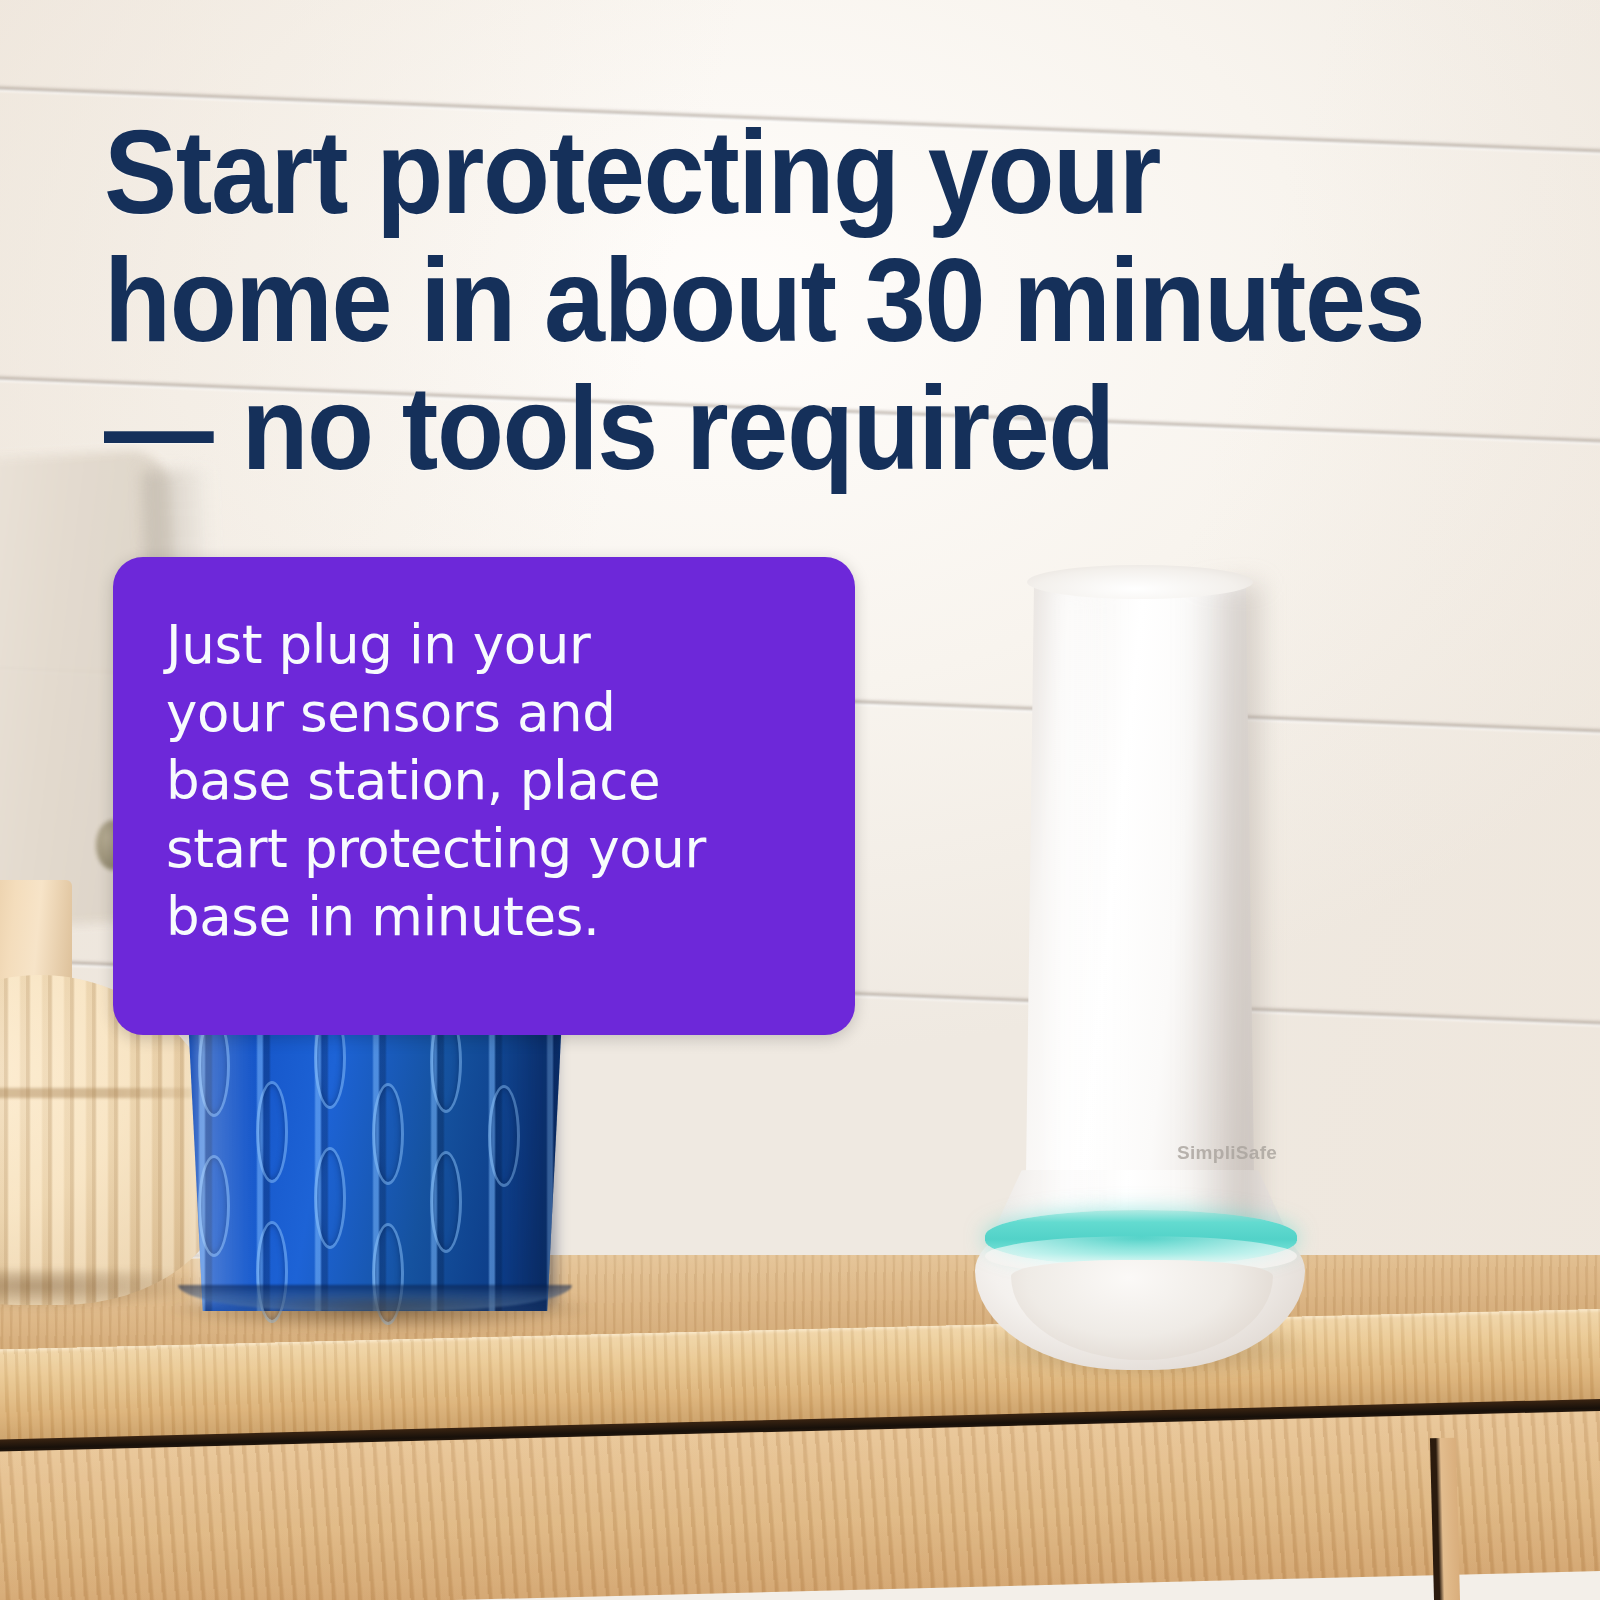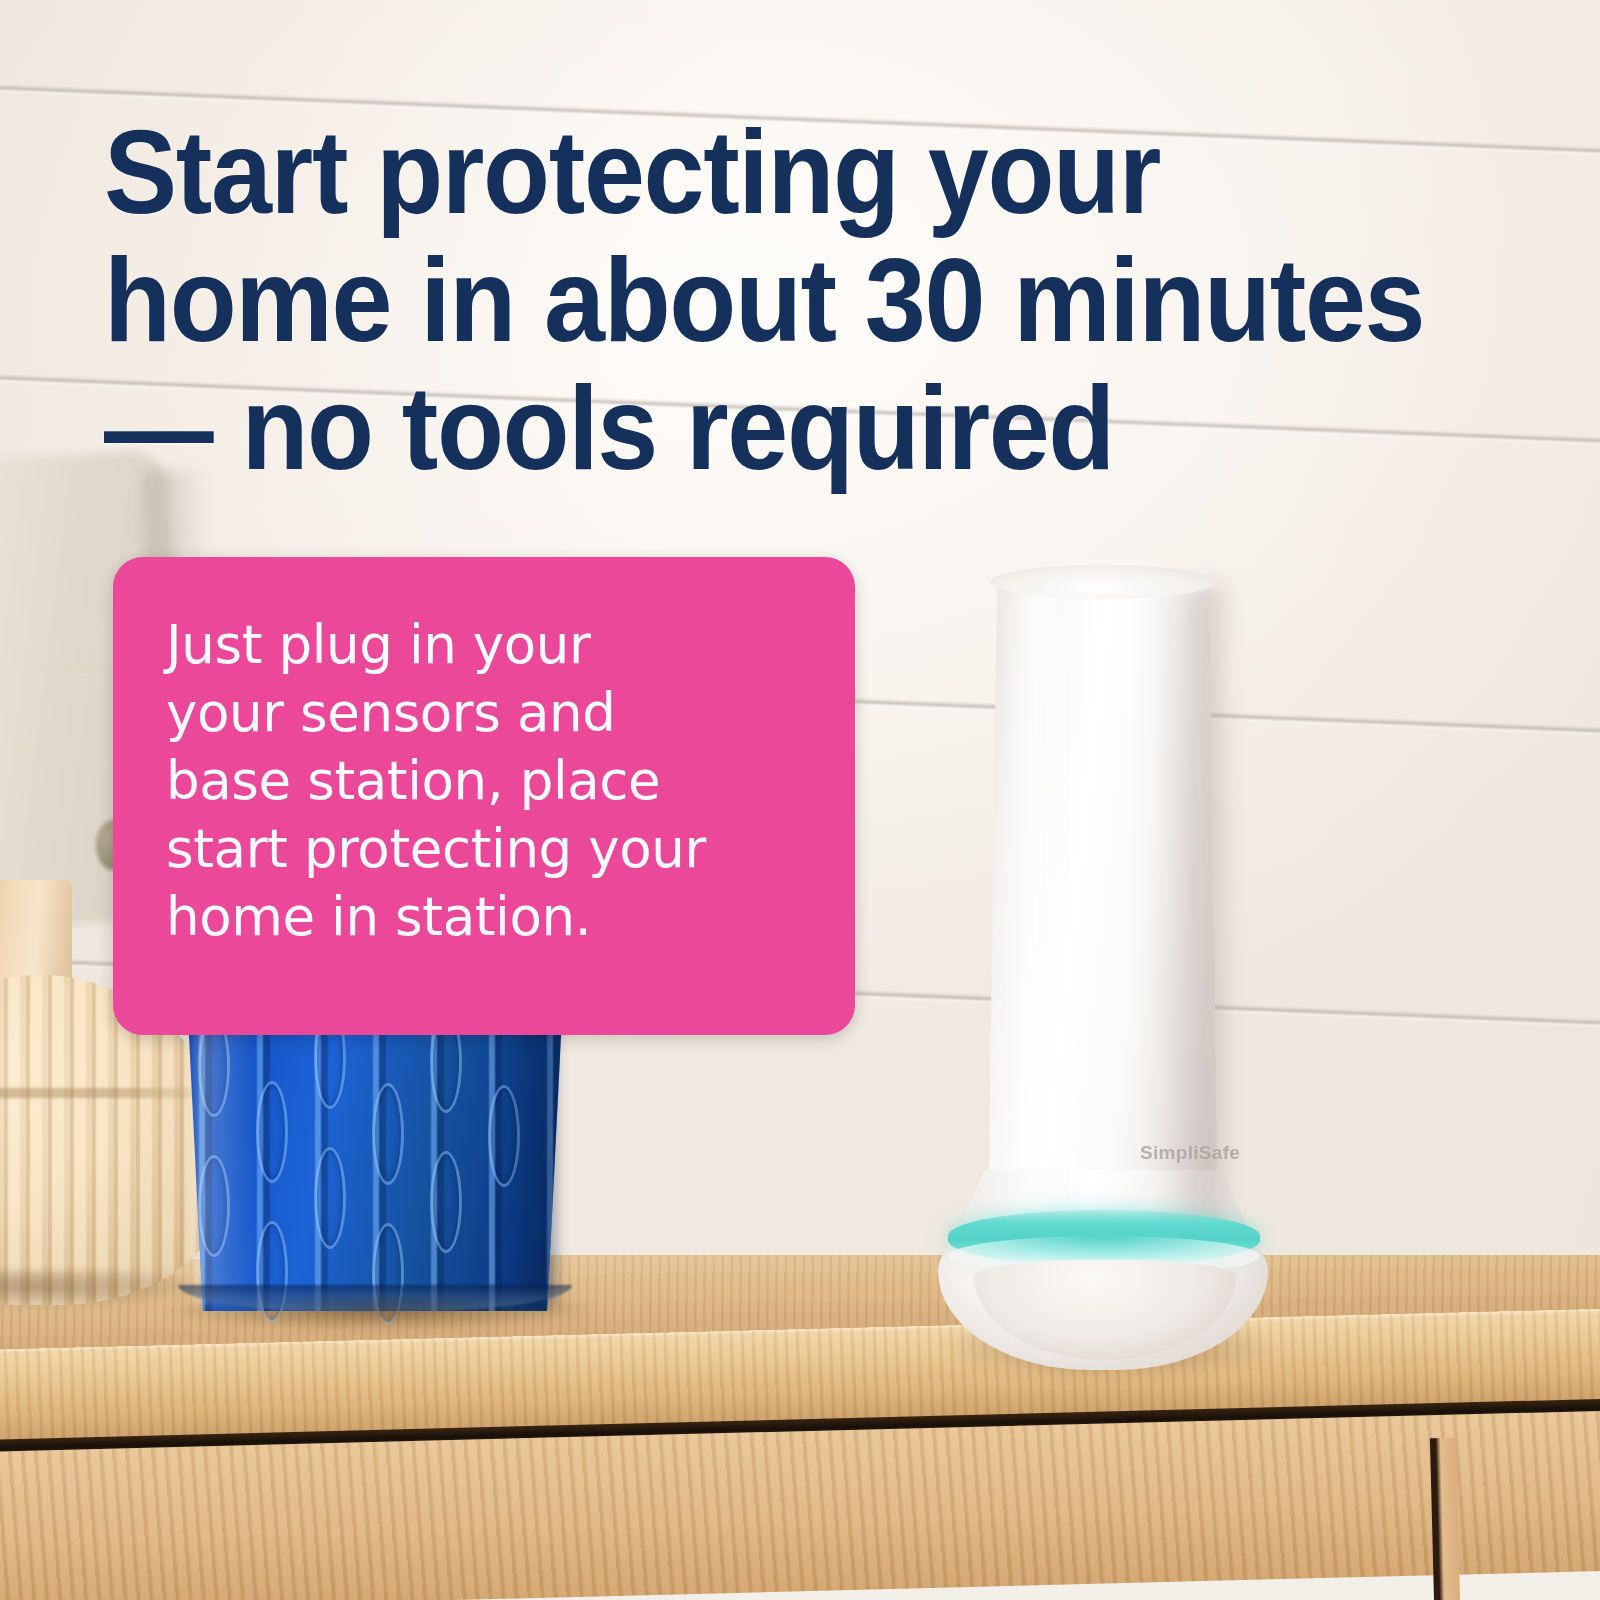--- a/index.html
+++ b/index.html
@@ -180,21 +180,21 @@
     border-radius:0 0 40% 40% / 0 0 100% 100%;
     filter:blur(1px);
   }
   .vb-shadow{
     position:absolute;left:-6px;top:312px;width:430px;height:34px;
     background:radial-gradient(ellipse at 50% 35%, rgba(62,40,16,.55), rgba(62,40,16,0) 72%);
     filter:blur(4px);
   }
 
   
-  .device{position:absolute;left:900px;top:570px;width:420px;height:790px;}
+  .device{position:absolute;left:937px;top:570px;width:420px;height:790px;}
   .dev-body{
     position:absolute;left:88px;top:0;width:230px;height:680px;
     background:linear-gradient(96deg,#e7e2de 0%,#f7f5f3 16%,#ffffff 40%,#fbfaf9 62%,#ece7e3 84%,#ddd6d2 100%);
     clip-path:polygon(4% 0%, 96% 0%, 100% 100%, 0% 100%);
     border-radius:46px 46px 0 0 / 26px 26px 0 0;
   }
   .dev-flare{
     position:absolute;left:34px;top:600px;width:338px;height:190px;
     background:linear-gradient(96deg,#e5e0dc 0%,#f6f4f2 18%,#ffffff 44%,#f8f6f4 64%,#e8e2de 86%,#d7d0cb 100%);
     border-radius:18% 18% 48% 48% / 12% 12% 60% 60%;
@@ -264,21 +264,21 @@
     letter-spacing:-1.5px;
     transform:scaleX(.93);
     transform-origin:left top;
     text-shadow:0 1px 2px rgba(255,255,255,.5);
   }
   .headline span{display:block;white-space:nowrap;}
 
   
   .callout{
     position:absolute;left:113px;top:557px;width:742px;height:478px;
-    background:#ec4899;border-radius:30px;
+    background:#6d28d9;border-radius:30px;
     box-shadow:0 4px 16px rgba(0,0,0,.18);
   }
   .callout-text{
     position:absolute;left:53px;top:54px;width:640px;
     color:#f7fbfd;
     font-family:"DejaVu Sans", sans-serif;
     font-weight:400;
     font-size:53px;
     line-height:68px;
     letter-spacing:-.4px;
@@ -362,17 +362,17 @@
     <span>home in about 30 minutes</span>
     <span>— no tools required</span>
   </div>
 
   <div class="callout">
     <div class="callout-text">
       <span>Just plug in your</span>
       <span>your sensors and</span>
       <span>base station, place</span>
       <span>start protecting your</span>
-      <span>home in station.</span>
+      <span>base in minutes.</span>
     </div>
   </div>
 
 </div>
 
 </body></html>

